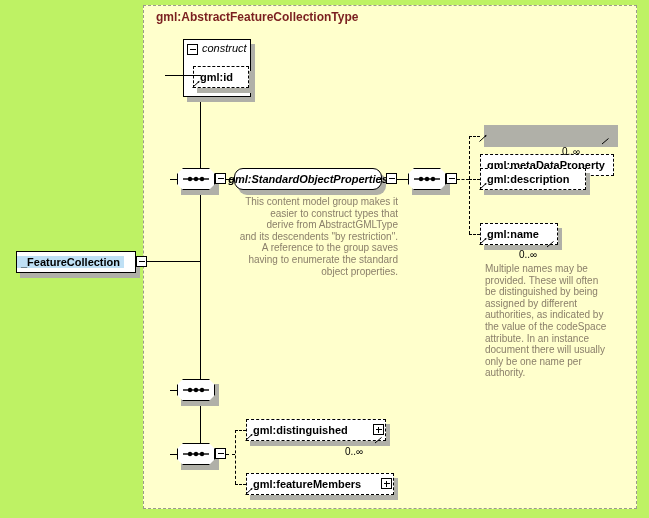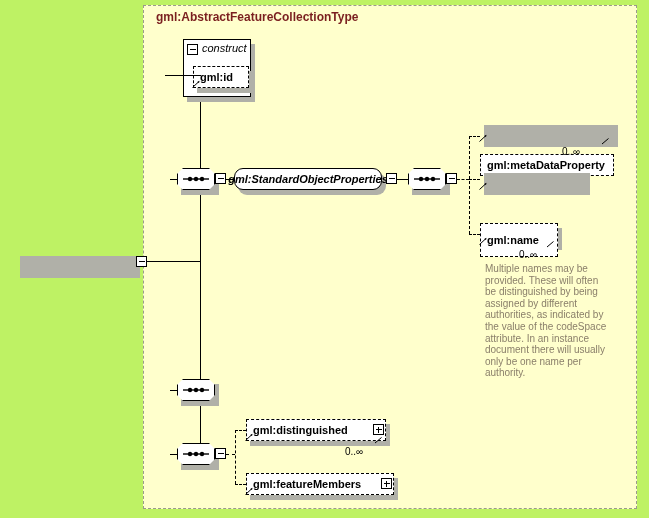--- a/index.html
+++ b/index.html
@@ -166,20 +166,23 @@
 </style>
 </head>
 <body>
 
 <div id="canvas">
 
   <div class="type-frame"></div>
   <div class="type-title">gml:AbstractFeatureCollectionType</div>
 
   <div class="shadow" style="left:20px;top:256px;width:120px;height:22px;"></div>
+  <div class="elbox solid root" style="left:16px;top:251px;width:120px;height:22px;">
+    <span class="lbl">_FeatureCollection</span>
+  </div>
 
   <div class="toggle inline" style="left:136px;top:256px;">
     <span class="bar"></span>
   </div>
 
   <div class="ln h" style="left:147px;top:261px;width:53px;"></div>
 
   <div class="ln v" style="left:200px;top:75px;height:268px;"></div>
   <div class="ln v" style="left:200px;top:261px;height:193px;"></div>
 
@@ -220,20 +223,27 @@
 
   <div class="shadow" style="left:238px;top:173px;width:148px;height:22px;border-radius:9px;"></div>
   <div class="grpbox" style="left:234px;top:168px;width:148px;height:22px;">
     <span class="lbl">gml:StandardObjectProperties</span>
   </div>
   <div class="toggle inline" style="left:386px;top:173px;">
     <span class="bar"></span>
   </div>
   <div class="ln h" style="left:397px;top:179px;width:11px;"></div>
 
+  <div class="annot right" style="left:228px;top:196px;width:170px;">This content model group makes it
+easier to construct types that
+      derive from AbstractGMLType
+and its descendents "by restriction".
+      A reference to the group saves
+having to enumerate the standard
+object properties.</div>
 
   <div class="shadow" style="left:412px;top:173px;width:38px;height:22px;"></div>
   <div class="seq" style="left:408px;top:168px;">
     <div class="oct"></div>
     <svg width="38" height="22" viewBox="0 0 38 22">
       <line x1="6" y1="11" x2="32" y2="11" stroke="#000" stroke-width="1.4"></line>
       <circle cx="13" cy="11" r="2.2" fill="#000"></circle>
       <circle cx="19" cy="11" r="2.2" fill="#000"></circle>
       <circle cx="25" cy="11" r="2.2" fill="#000"></circle>
     </svg>
@@ -255,27 +265,30 @@
   <svg class="refarrow" style="left:479px;top:133px;" viewBox="0 0 9 9">
     <path d="M0.5 8.5 L7 2.5" stroke="#000" stroke-width="1" fill="none"></path>
     <path d="M7.6 1.8 L5.2 3.0 L7.0 4.0 Z" fill="#000"></path>
   </svg>
   <svg class="refarrow" style="left:601px;top:137px;" viewBox="0 0 9 9">
     <path d="M1 7 L7.5 1.5" stroke="#000" stroke-width="1" fill="none"></path>
   </svg>
   <div class="card" style="left:562px;top:146px;">0..∞</div>
 
   <div class="shadow" style="left:484px;top:173px;width:106px;height:22px;"></div>
+  <div class="elbox dashed" style="left:480px;top:168px;width:106px;height:22px;">
+    <span class="lbl">gml:description</span>
+  </div>
   <svg class="refarrow" style="left:479px;top:181px;" viewBox="0 0 9 9">
     <path d="M0.5 8.5 L7 2.5" stroke="#000" stroke-width="1" fill="none"></path>
     <path d="M7.6 1.8 L5.2 3.0 L7.0 4.0 Z" fill="#000"></path>
   </svg>
 
   <div class="shadow" style="left:484px;top:228px;width:78px;height:22px;"></div>
-  <div class="elbox dashed" style="left:480px;top:223px;width:78px;height:34px;">
+  <div class="elbox dashed" style="left:480px;top:223px;width:78px;height:22px;">
     <span class="lbl">gml:name</span>
   </div>
   <svg class="refarrow" style="left:479px;top:236px;" viewBox="0 0 9 9">
     <path d="M0.5 8.5 L7 2.5" stroke="#000" stroke-width="1" fill="none"></path>
     <path d="M7.6 1.8 L5.2 3.0 L7.0 4.0 Z" fill="#000"></path>
   </svg>
   <svg class="refarrow" style="left:546px;top:240px;" viewBox="0 0 9 9">
     <path d="M1 7 L7.5 1.5" stroke="#000" stroke-width="1" fill="none"></path>
   </svg>
   <div class="card" style="left:519px;top:249px;">0..∞</div>

